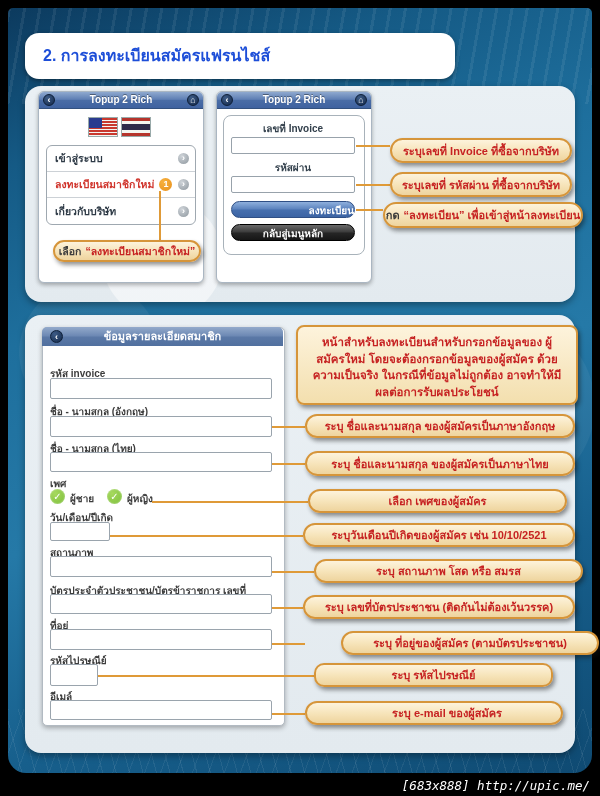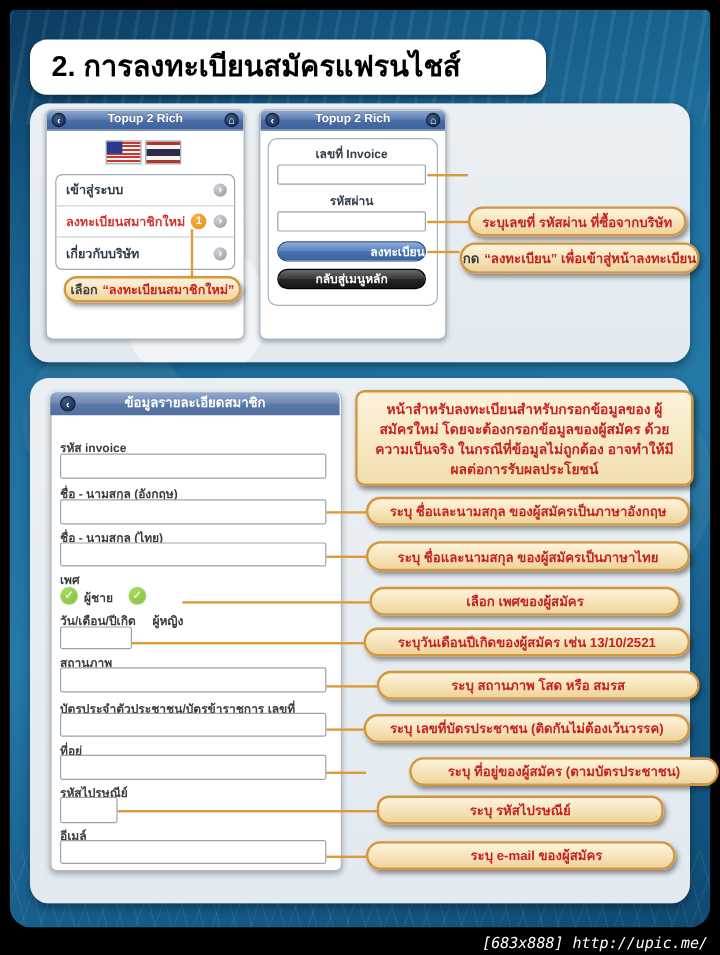--- a/index.html
+++ b/index.html
@@ -15,21 +15,21 @@
       radial-gradient(circle at 85% 52%, rgba(255,255,255,.05) 0 90px, transparent 91px),
       linear-gradient(158deg,#0c3a5e 0%,#155a85 16%,#1e6f9d 34%,#2579a7 55%,#175f8c 76%,#0f4a72 100%);}
   .stripes{position:absolute;left:0;top:0;width:100%;height:96px;
     background:repeating-linear-gradient(100deg, rgba(255,255,255,.07) 0 3px, transparent 3px 15px);}
   .mesh{position:absolute;left:0;bottom:0;width:100%;height:64px;opacity:.55;
     background:repeating-linear-gradient(75deg, rgba(255,255,255,.14) 0 1px, transparent 1px 13px),
                repeating-linear-gradient(-70deg, rgba(255,255,255,.12) 0 1px, transparent 1px 15px);}
 
   .title-bar{position:absolute;left:25px;top:33px;width:430px;height:46px;background:#fff;
     border-radius:14px;box-shadow:0 2px 5px rgba(0,0,0,.4);}
-  .title-bar span{display:block;padding-left:18px;line-height:46px;font-size:24px;font-weight:bold;color:#000000;}
+  .title-bar span{display:block;padding-left:18px;line-height:46px;font-size:16px;font-weight:bold;color:#1d4ed8;}
 
   .panel{position:absolute;background:
       radial-gradient(circle at 25% 80%, rgba(255,255,255,.5) 0 60px, transparent 61px),
       linear-gradient(180deg,#eaf0f4 0%,#e3eaef 100%);
     border-radius:16px;box-shadow:0 3px 7px rgba(0,0,0,.35);}
   .panel-top{left:25px;top:86px;width:550px;height:216px;}
   .panel-bottom{left:25px;top:315px;width:550px;height:438px;}
 
   
   .phone{position:absolute;background:#fff;border:1px solid #aab6c2;border-radius:6px;
@@ -139,21 +139,21 @@
       <span class="pmenu-label red">ลงทะเบียนสมาชิกใหม่</span>
       <span class="badge">1</span>
       <span class="chev">›</span>
     </div>
     <div class="pmenu-row">
       <span class="pmenu-label">เกี่ยวกับบริษัท</span>
       <span class="chev">›</span>
     </div>
   </div>
   <div class="vline" style="left:159px;top:191px;height:49px;"></div>
-  <div class="pill" style="left:53px;top:230px;width:148px;height:22px;font-size:10.5px;">
+  <div class="pill" style="left:53px;top:240px;width:148px;height:22px;font-size:10.5px;">
     <span class="dark">เลือก</span>
     <span>“ลงทะเบียนสมาชิกใหม่”</span>
   </div>
 
   <div class="phone" style="left:216px;top:91px;width:154px;height:190px;">
     <div class="phead">
       <div class="phead-title">Topup 2 Rich</div>
       <div class="pbtn" style="left:4px;">‹</div>
       <div class="pbtn" style="right:4px;">⌂</div>
     </div>
@@ -162,20 +162,23 @@
   <div class="pbox-label" style="left:216px;top:121px;">เลขที่ Invoice</div>
   <input class="pinput" style="left: 231px; top: 137px; width: 124px; height: 17px;">
   <div class="pbox-label" style="left:216px;top:160px;">รหัสผ่าน</div>
   <input class="pinput" style="left: 231px; top: 176px; width: 124px; height: 17px;">
   <div class="pbtn-wide btn-blue" style="left:231px;top:201px;">ลงทะเบียน</div>
   <div class="pbtn-wide btn-dark" style="left:231px;top:224px;">กลับสู่เมนูหลัก</div>
 
   <div class="line" style="left:356px;top:145px;width:34px;"></div>
   <div class="line" style="left:356px;top:184px;width:34px;"></div>
   <div class="line" style="left:356px;top:209px;width:27px;"></div>
+  <div class="pill" style="left:390px;top:138px;width:182px;height:25px;">
+    <span>ระบุเลขที่ Invoice ที่ซื้อจากบริษัท</span>
+  </div>
   <div class="pill" style="left:390px;top:172px;width:182px;height:25px;">
     <span>ระบุเลขที่ รหัสผ่าน ที่ซื้อจากบริษัท</span>
   </div>
   <div class="pill" style="left:383px;top:202px;width:200px;height:26px;">
     <span class="dark">กด</span>
     <span>“ลงทะเบียน” เพื่อเข้าสู่หน้าลงทะเบียน</span>
   </div>
 
   <div class="panel panel-bottom"></div>
 
@@ -189,21 +192,21 @@
   <div class="flabel" style="left:50px;top:404px;">ชื่อ - นามสกุล (อังกฤษ)</div>
   <input class="finput" style="left: 50px; top: 416px; width: 222px; height: 21px;">
 
   <div class="flabel" style="left:50px;top:441px;">ชื่อ - นามสกุล (ไทย)</div>
   <input class="finput" style="left: 50px; top: 452px; width: 222px; height: 20px;">
 
   <div class="flabel" style="left:50px;top:476px;">เพศ</div>
   <div class="gcheck" style="left:50px;top:489px;">✓</div>
   <div class="flabel" style="left:70px;top:491px;">ผู้ชาย</div>
   <div class="gcheck" style="left:107px;top:489px;">✓</div>
-  <div class="flabel" style="left:127px;top:510px;">ผู้หญิง</div>
+  <div class="flabel" style="left:127px;top:491px;">ผู้หญิง</div>
 
   <div class="flabel" style="left:50px;top:510px;">วัน/เดือน/ปีเกิด</div>
   <input class="finput" style="left: 50px; top: 522px; width: 60px; height: 19px;">
 
   <div class="flabel" style="left:50px;top:545px;">สถานภาพ</div>
   <input class="finput" style="left: 50px; top: 556px; width: 222px; height: 21px;">
 
   <div class="flabel" style="left:50px;top:583px;">บัตรประจำตัวประชาชน/บัตรข้าราชการ เลขที่</div>
   <input class="finput" style="left: 50px; top: 594px; width: 222px; height: 20px;">
 
@@ -231,21 +234,21 @@
   <div class="pill" style="left:305px;top:414px;width:270px;height:24px;">
     <span>ระบุ ชื่อและนามสกุล ของผู้สมัครเป็นภาษาอังกฤษ</span>
     </div>
   <div class="pill" style="left:305px;top:451px;width:270px;height:25px;">
     <span>ระบุ ชื่อและนามสกุล ของผู้สมัครเป็นภาษาไทย</span>
     </div>
   <div class="pill" style="left:308px;top:489px;width:259px;height:24px;">
     <span>เลือก เพศของผู้สมัคร</span>
     </div>
   <div class="pill" style="left:303px;top:523px;width:272px;height:24px;">
-    <span>ระบุวันเดือนปีเกิดของผู้สมัคร เช่น 13/10/2521</span>
+    <span>ระบุวันเดือนปีเกิดของผู้สมัคร เช่น 10/10/2521</span>
     </div>
   <div class="pill" style="left:314px;top:559px;width:269px;height:24px;">
     <span>ระบุ สถานภาพ โสด หรือ สมรส</span>
     </div>
   <div class="pill" style="left:303px;top:595px;width:272px;height:24px;">
     <span>ระบุ เลขที่บัตรประชาชน (ติดกันไม่ต้องเว้นวรรค)</span>
     </div>
   <div class="pill" style="left:305px;top:631px;width:258px;height:24px;margin-left:36px;">
     <span>ระบุ ที่อยู่ของผู้สมัคร (ตามบัตรประชาชน)</span>
     </div>

